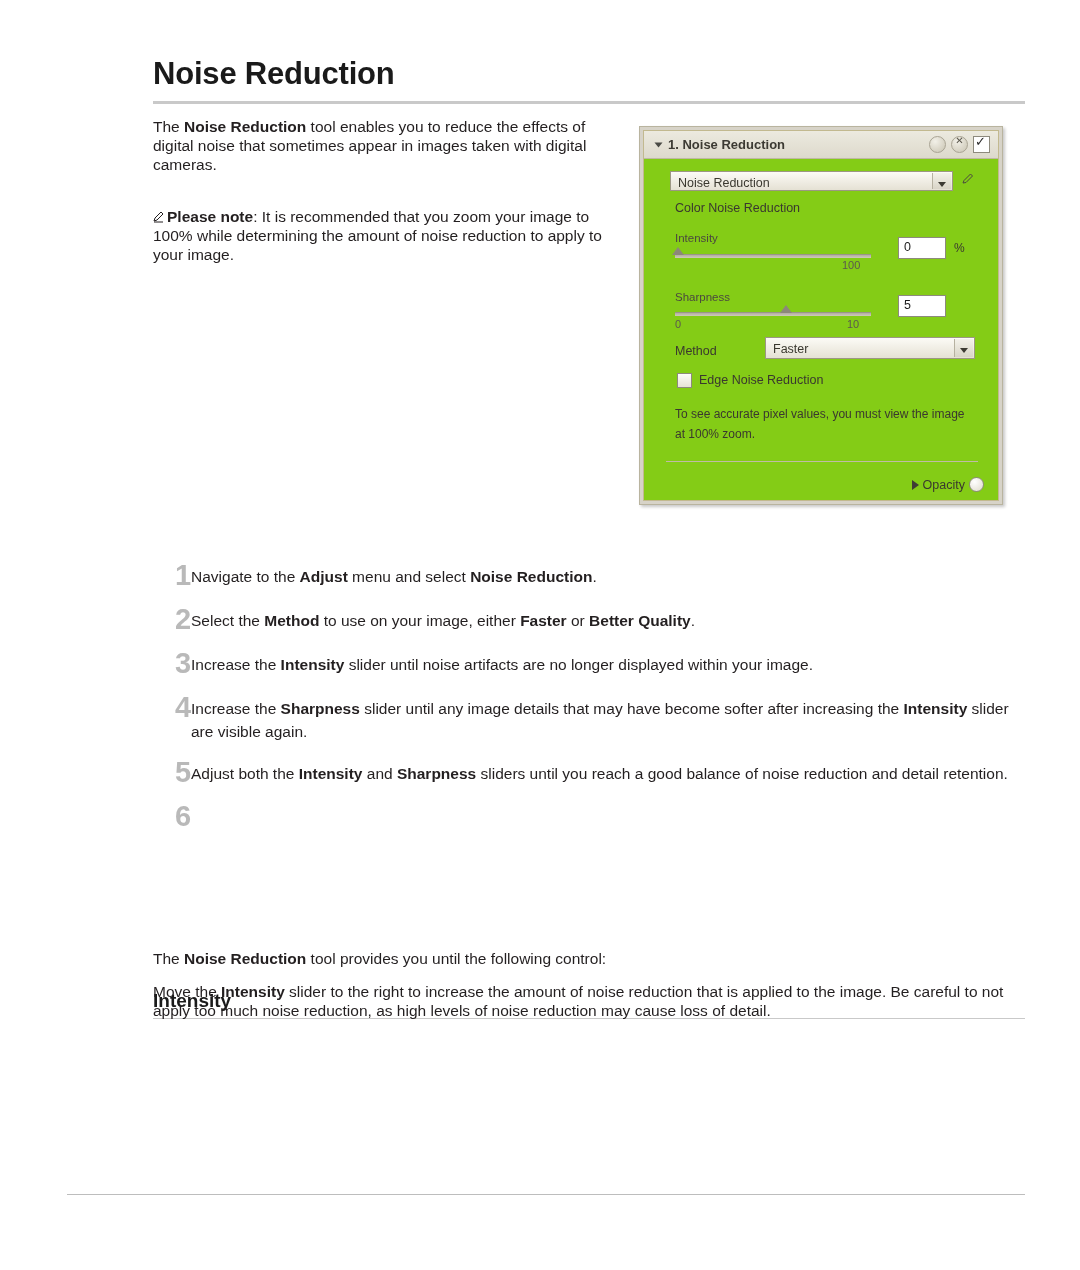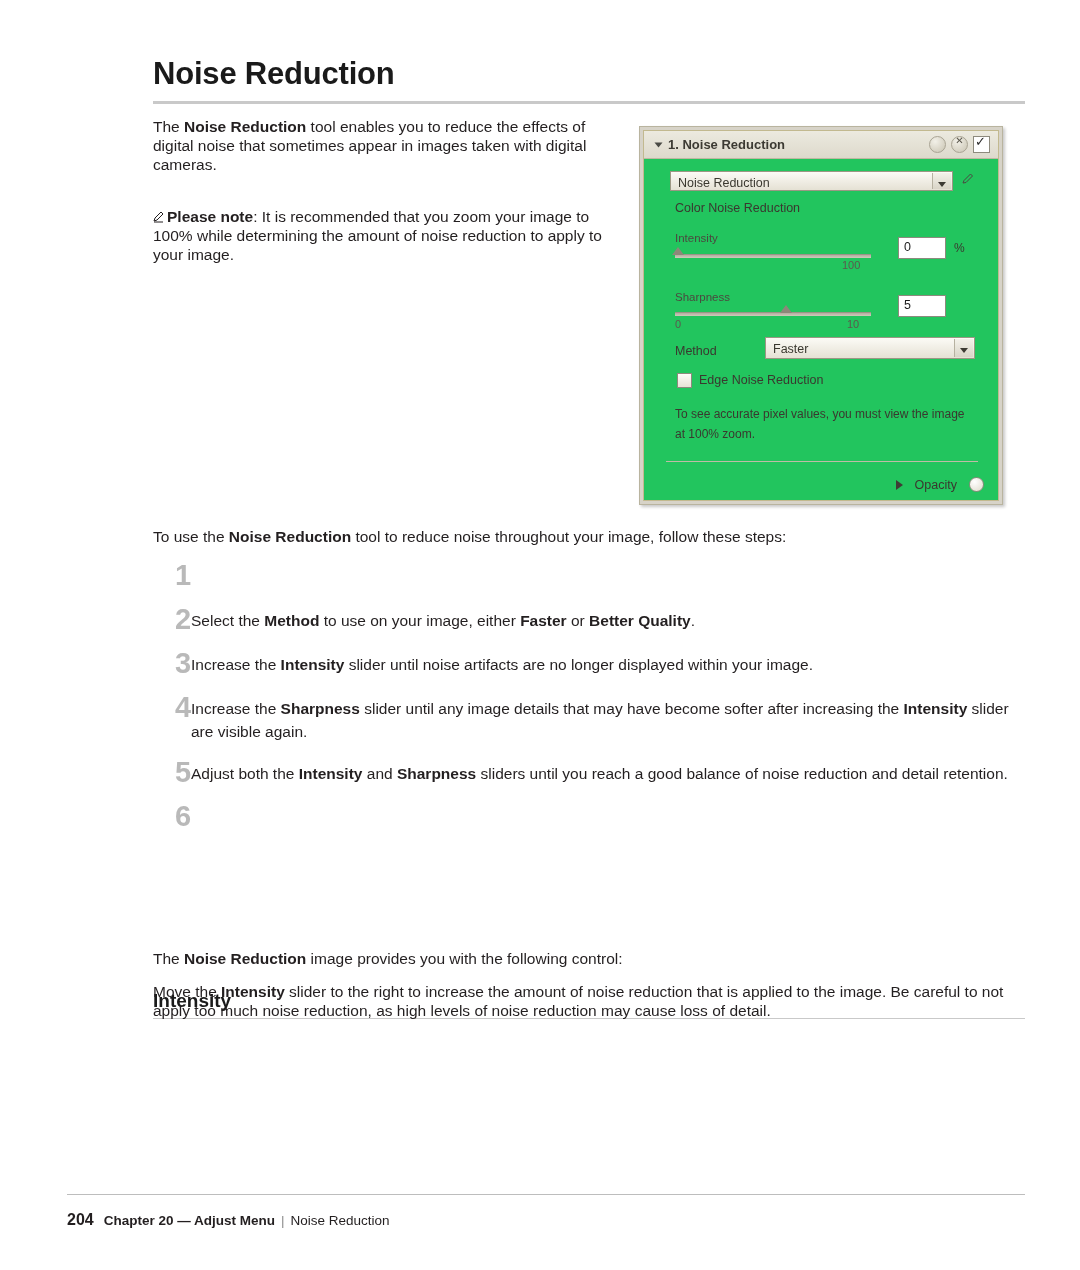--- a/index.html
+++ b/index.html
@@ -169,21 +169,21 @@
     background: #d7d3c8;
     border: 1px solid #b9b49f;
     box-shadow: 2px 2px 3px rgba(0,0,0,0.22);
     box-sizing: border-box;
   }
   .shot-inner {
     position: absolute;
     left: 3px; top: 3px;
     width: 356px;
     height: 371px;
-    background: #22c55e;
+    background: #84cc16;
     border: 1px solid #c2b98f;
     box-sizing: border-box;
   }
   .shot-header {
     position: absolute;
     left: 0; top: 0;
     width: 100%;
     height: 28px;
     background: linear-gradient(to bottom,#eceadf 0%, #ddd9cc 100%);
     border-bottom: 1px solid #bfb9a2;
@@ -307,21 +307,21 @@
   }
   .shot-rule {
     position:absolute; left: 22px; width: 312px; height: 1px; background: #c0bba6;
   }
   .opacity-row {
     position: absolute;
     right: 14px;
     bottom: 8px;
     display: flex;
     align-items: center;
-    gap: 12px;
+    gap: 4px;
     font-size: 12.5px;
     color: #3a382f;
   }
   .tri-right {
     width:0;height:0;
     border-left: 7px solid #3f3d35;
     border-top: 5px solid transparent;
     border-bottom: 5px solid transparent;
   }
   .opac-knob {
@@ -405,27 +405,25 @@
 
       <div class="opacity-row">
         <span class="tri-right"></span>
         <span>Opacity</span>
         <span class="opac-knob"></span>
       </div>
 
     </div>
   </div>
 
-  <div class="para usetext">
-    <span>To use the </span><span class="b">Noise Reduction</span><span> tool to reduce noise throughout your image, follow these steps:</span>
-  </div>
 
   <div class="steps" id="steps-container">
       <div class="step">
         <div class="step-num">1</div>
+        <div class="step-text"><span>Navigate to the </span><span class="b">Adjust</span><span> menu and select </span><span class="b">Noise Reduction</span><span>.</span></div>
       </div>
       <div class="step">
         <div class="step-num">2</div>
         <div class="step-text"><span>Select the </span><span class="b">Method</span><span> to use on your image, either </span><span class="b">Faster</span><span> or </span><span class="b">Better Quality</span><span>.</span></div>
       </div>
       <div class="step">
         <div class="step-num">3</div>
         <div class="step-text"><span>Increase the </span><span class="b">Intensity</span><span> slider until noise artifacts are no longer displayed within your image.</span></div>
       </div>
       <div class="step">
@@ -435,28 +433,25 @@
       <div class="step">
         <div class="step-num">5</div>
         <div class="step-text"><span>Adjust both the </span><span class="b">Intensity</span><span> and </span><span class="b">Sharpness</span><span> sliders until you reach a good balance of noise reduction and detail retention.</span></div>
       </div>
       <div class="step">
         <div class="step-num">6</div>
       </div>
     </div>
 
   <div class="para controltext">
-    <span>The </span><span class="b">Noise Reduction</span><span> image provides you with the following control:</span>
+    <span>The </span><span class="b">Noise Reduction</span><span> tool provides you until the following control:</span>
   </div>
 
   <div class="subhead">Intensity</div>
   <div class="subhead-rule"></div>
 
   <div class="para lastpara">
     <span>Move the </span><span class="b">Intensity</span><span> slider to the right to increase the amount of noise reduction that is applied to the image. Be careful to not apply too much noise reduction, as high levels of noise reduction may cause loss of detail.</span>
   </div>
 
   <div class="footer-rule"></div>
-  <div class="footer">
-    <span class="pg">204</span><span class="ch">Chapter 20 — Adjust Menu</span><span class="sep">|</span><span>Noise Reduction</span>
-  </div>
 
 </div>
 
 </body></html>

